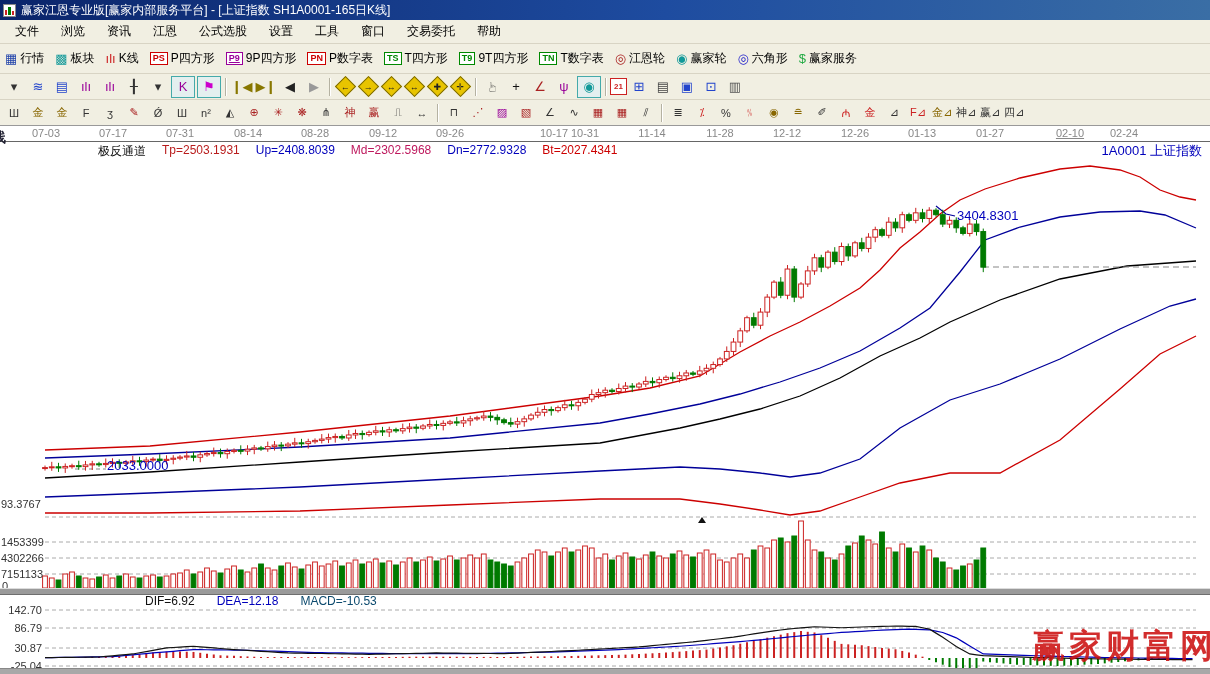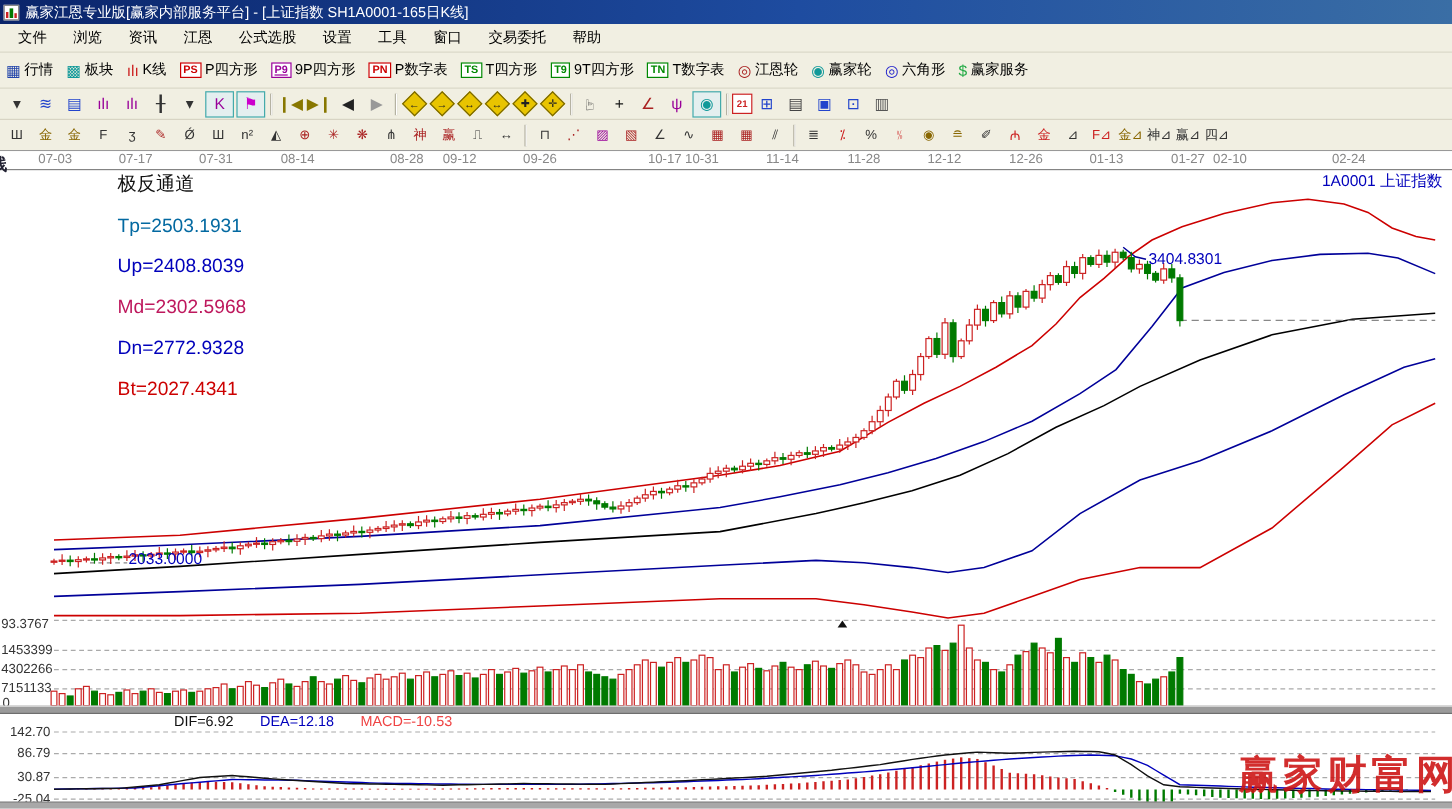--- a/index.html
+++ b/index.html
@@ -28,21 +28,21 @@
   .diamond{width:13px;height:13px;background:#e8c400;border:1px solid #776600;transform:rotate(45deg);
     display:flex;align-items:center;justify-content:center;margin:0 4px;}
   .diamond b{transform:rotate(-45deg);font-size:9px;color:#222;font-weight:bold;}
   .calbox{width:15px;height:15px;border:1px solid #cc2222;color:#cc2222;font-size:8px;font-weight:bold;
     display:flex;align-items:center;justify-content:center;background:#fff;}
   .datebar{position:absolute;left:0;top:126px;width:1210px;height:16px;background:#fff;
     border-bottom:1px solid #666;box-sizing:border-box;}
   .datebar span{position:absolute;top:1px;width:44px;text-align:center;color:#888;font-size:11px;}
   .chartregion{position:absolute;left:0;top:142px;width:1210px;height:532px;background:#fff;}
   #chartsvg{position:absolute;left:0;top:0;}
-  .ind-header{position:absolute;left:98px;top:1px;display:flex;gap:16px;font-size:16px;white-space:nowrap;flex-direction:column;}
+  .ind-header{position:absolute;left:98px;top:1px;display:flex;gap:16px;font-size:12px;white-space:nowrap;}
   .sym-label{position:absolute;right:8px;top:0;color:#0000bb;font-size:13px;}
   .annot{position:absolute;font-size:13px;color:#0000bb;}
   .vol-label,.macd-label{position:absolute;color:#333;font-size:11px;}
   .macd-label{width:42px;text-align:right;}
   .macd-header{position:absolute;left:145px;top:452px;display:flex;gap:22px;font-size:12px;white-space:nowrap;}
   .zero-label{position:absolute;left:2px;top:438px;color:#333;font-size:11px;}
   .sep-bar{position:absolute;left:0;top:446px;width:1210px;height:7px;background:#9a9a9a;
     border-top:1px solid #dcdcdc;border-bottom:1px solid #6e6e6e;box-sizing:border-box;}
   .bottom-bar{position:absolute;left:0;top:526px;width:1210px;height:6px;background:#a8a8a8;border-top:1px solid #888;box-sizing:border-box;}
   .watermark{position:absolute;left:1032px;top:482px;color:#cc1111;opacity:.88;font-size:33px;font-weight:bold;
@@ -219,32 +219,32 @@
     <span class="tbtn" style="color: rgb(136, 102, 0); font-size: 11px;">金⊿</span>
     <span class="tbtn" style="color: rgb(51, 51, 51); font-size: 11px;">神⊿</span>
     <span class="tbtn" style="color: rgb(51, 51, 51); font-size: 11px;">赢⊿</span>
     <span class="tbtn" style="color: rgb(51, 51, 51); font-size: 11px;">四⊿</span>
   </div>
 <div class="datebar" id="datebar">
     <span style="left: 24px;">07-03</span>
     <span style="left: 91px;">07-17</span>
     <span style="left: 158px;">07-31</span>
     <span style="left: 226px;">08-14</span>
-    <span style="left: 293px; margin-left: 24px;">08-28</span>
+    <span style="left: 293px;">08-28</span>
     <span style="left: 361px;">09-12</span>
     <span style="left: 428px;">09-26</span>
     <span style="left: 496px; margin-left: 36px;">10-17</span>
     <span style="left: 563px;">10-31</span>
     <span style="left: 630px;">11-14</span>
     <span style="left: 698px;">11-28</span>
     <span style="left: 765px;">12-12</span>
     <span style="left: 833px;">12-26</span>
     <span style="left: 900px;">01-13</span>
     <span style="left: 968px;">01-27</span>
-    <span style="left: 1003px;">02-10</span>
+    <span style="left: 1048px; text-decoration: underline;">02-10</span>
     <span style="left: 1102px;">02-24</span>
   </div>
 
 <div class="chartregion" id="chartregion">
   <span class="edge-glyph">线</span>
   <svg id="chartsvg" width="1210" height="532" viewBox="0 142 1210 532">
       <polyline points="45,517 1196,517" fill="none" stroke="#aaaaaa" stroke-width="1" stroke-dasharray="4 3"></polyline>
       <polyline points="45,542 1196,542" fill="none" stroke="#aaaaaa" stroke-width="1" stroke-dasharray="4 3"></polyline>
       <polyline points="45,558 1196,558" fill="none" stroke="#aaaaaa" stroke-width="1" stroke-dasharray="4 3"></polyline>
       <polyline points="45,574 1196,574" fill="none" stroke="#aaaaaa" stroke-width="1" stroke-dasharray="4 3"></polyline>
@@ -846,44 +846,44 @@
       <line x1="1152" y1="658" x2="1152" y2="659.344" stroke="#007a00" stroke-width="2"></line>
       <line x1="1158.75" y1="658" x2="1158.75" y2="659.008" stroke="#007a00" stroke-width="2"></line>
       <line x1="1165.5" y1="658" x2="1165.5" y2="658.672" stroke="#007a00" stroke-width="2"></line>
       <line x1="1172.25" y1="658" x2="1172.25" y2="658.336" stroke="#007a00" stroke-width="2"></line>
       <polyline points="45,657.664 51.75,657.5632 58.5,657.4624 65.25,657.3616 72,657.2608 78.75,657.16 85.5,657.0592 92.25,656.9584 99,656.8576 105.75,656.7568 112.5,656.656 119.25,656.04 126,655.424 132.75,654.808 139.5,654.192 146.25,653.576 153,652.96 159.75,652.4 166.5,651.84 173.25,651.28 180,650.72 186.75,650.16 193.5,649.6 200.25,649.684 207,649.768 213.75,649.852 220.5,649.936 227.25,650.02 234,650.104 240.75,650.188 247.5,650.272 254.25,650.5072 261,650.7424 267.75,650.9776 274.5,651.2128 281.25,651.448 288,651.6831999999999 294.75,651.9184 301.5,652.1536 308.25,652.3888 315,652.624 321.75,652.708 328.5,652.792 335.25,652.876 342,652.96 348.75,653.044 355.5,653.128 362.25,653.212 369,653.296 375.75,653.38 382.5,653.464 389.25,653.548 396,653.632 402.75,653.632 409.5,653.632 416.25,653.632 423,653.632 429.75,653.632 436.5,653.632 443.25,653.632 450,653.632 456.75,653.632 463.5,653.632 470.25,653.632 477,653.632 483.75,653.492 490.5,653.352 497.25,653.212 504,653.072 510.75,652.932 517.5,652.792 524.25,652.652 531,652.512 537.75,652.372 544.5,652.232 551.25,652.092 558,651.952 564.75,651.6831999999999 571.5,651.4144 578.25,651.1456 585,650.8768 591.75,650.608 598.5,650.3392 605.25,650.0704 612,649.8016 618.75,649.5328 625.5,649.264 632.25,648.886 639,648.508 645.75,648.13 652.5,647.752 659.25,647.374 666,646.996 672.75,646.618 679.5,646.24 686.25,645.736 693,645.232 699.75,644.728 706.5,644.224 713.25,643.72 720,643.216 726.75,642.656 733.5,642.096 740.25,641.536 747,640.976 753.75,640.4159999999999 760.5,639.856 767.25,639.184 774,638.512 780.75,637.84 787.5,637.168 794.25,636.496 801,635.824 807.75,635.264 814.5,634.704 821.25,634.144 828,633.584 834.75,633.024 841.5,632.4639999999999 848.25,632.072 855,631.68 861.75,631.288 868.5,630.896 875.25,630.504 882,630.112 888.75,629.86 895.5,629.608 902.25,629.356 909,629.104 915.75,629.328 922.5,629.552 929.25,629.776 936,631.12 942.75,632.4639999999999 949.5,635.152 956.25,637.84 963,641.872 969.75,645.904 976.5,649.90576 983.25,653.90752 990,654.13824 996.75,654.36896 1003.5,654.59968 1010.25,654.8304 1017,655.06112 1023.75,655.29184 1030.5,655.52256 1037.25,655.75328 1044,655.984 1050.75,656.152 1057.5,656.32 1064.25,656.488 1071,656.656 1077.75,656.824 1084.5,656.992 1091.25,657.16 1098,657.328 1104.75,657.496 1111.5,657.664 1118.25,657.748 1125,657.832 1131.75,657.916 1138.5,658 1145.25,658.084 1152,658.168 1158.75,658.252 1165.5,658.336 1172.25,658.42 1179,658.504 1185.75,658.588 1192.5,658.672" fill="none" stroke="#0000bb" stroke-width="1.2"></polyline>
       <polyline points="45,657.664 51.75,657.58 58.5,657.496 65.25,657.412 72,657.328 78.75,657.244 85.5,657.16 92.25,657.076 99,656.992 105.75,656.3872 112.5,655.7824 119.25,655.1776 126,654.5728 132.75,653.968 139.5,652.7584 146.25,651.5488 153,650.3392 159.75,649.1296 166.5,647.92 173.25,647.5 180,647.08 186.75,646.66 193.5,646.24 200.25,646.8 207,647.36 213.75,647.92 220.5,648.48 227.25,649.04 234,649.6 240.75,650.02 247.5,650.44 254.25,650.86 261,651.28 267.75,651.7 274.5,652.12 281.25,652.54 288,652.96 294.75,653.072 301.5,653.184 308.25,653.296 315,653.408 321.75,653.52 328.5,653.632 335.25,653.744 342,653.856 348.75,653.968 355.5,654.08 362.25,654.192 369,654.304 375.75,654.1696 382.5,654.0352 389.25,653.9008 396,653.7664 402.75,653.632 409.5,653.4976 416.25,653.3632 423,653.2288 429.75,653.0944 436.5,652.96 443.25,653.0272 450,653.0944 456.75,653.1616 463.5,653.2288 470.25,653.296 477,653.3632 483.75,653.4304 490.5,653.4976 497.25,653.5648 504,653.632 510.75,653.3296 517.5,653.0272 524.25,652.7248 531,652.4224 537.75,652.12 544.5,651.8176 551.25,651.5152 558,651.2128 564.75,650.9104 571.5,650.608 578.25,650.2384 585,649.8688 591.75,649.4992 598.5,649.1296 605.25,648.76 612,648.3904 618.75,648.0208 625.5,647.6512 632.25,647.2816 639,646.912 645.75,646.282 652.5,645.652 659.25,645.022 666,644.392 672.75,643.762 679.5,643.132 686.25,642.502 693,641.872 699.75,641.088 706.5,640.304 713.25,639.52 720,638.736 726.75,637.952 733.5,637.168 740.25,636.076 747,634.984 753.75,633.892 760.5,632.8 767.25,631.876 774,630.952 780.75,630.028 787.5,629.104 794.25,628.516 801,627.928 807.75,627.34 814.5,626.752 821.25,627.004 828,627.256 834.75,627.508 841.5,627.76 848.25,627.508 855,627.256 861.75,627.004 868.5,626.752 875.25,626.584 882,626.4159999999999 888.75,626.248 895.5,626.08 902.25,626.192 909,626.304 915.75,626.4159999999999 922.5,627.76 929.25,629.104 936,633.136 942.75,637.168 949.5,641.872 956.25,646.576 963,650.272 969.75,653.968 976.5,654.82144 983.25,655.67488 990,655.91104 996.75,656.1472 1003.5,656.38336 1010.25,656.61952 1017,656.85568 1023.75,657.09184 1030.5,657.328 1037.25,657.496 1044,657.664 1050.75,657.832 1057.5,658 1064.25,658.168 1071,658.336 1077.75,658.504 1084.5,658.672 1091.25,658.756 1098,658.84 1104.75,658.924 1111.5,659.008 1118.25,659.092 1125,659.176 1131.75,659.26 1138.5,659.344 1145.25,659.386 1152,659.428 1158.75,659.47 1165.5,659.512 1172.25,659.554 1179,659.596 1185.75,659.638 1192.5,659.68" fill="none" stroke="#111111" stroke-width="1.2"></polyline>
     </svg>
 
   <div class="ind-header" id="indheader">
     <span style="color:#111">极反通道</span>
-  <span style="color: #0369a1;">Tp=2503.1931</span>
+  <span style="color: #b91c1c;">Tp=2503.1931</span>
       <span style="color: rgb(0, 0, 187);">Up=2408.8039</span>
       <span style="color: #be185d;">Md=2302.5968</span>
       <span style="color: rgb(0, 0, 187);">Dn=2772.9328</span>
       <span style="color: rgb(204, 0, 0);">Bt=2027.4341</span>
     </div>
   <div class="sym-label">1A0001 上证指数</div>
 
   <div class="annot" style="left:957px;top:66px;">3404.8301</div>
   <div class="annot" style="left:107px;top:316px;">2033.0000</div>
 
   <div id="vollabels">
-      <div class="vol-label" style="left: 1px; top: 372px;">93.3767</div>
+      <div class="vol-label" style="left: 1px; top: 356px;">93.3767</div>
       <div class="vol-label" style="left: 1px; top: 394px;">1453399</div>
       <div class="vol-label" style="left: 1px; top: 410px;">4302266</div>
       <div class="vol-label" style="left: 1px; top: 426px;">7151133</div>
     </div>
   <div class="zero-label">0</div>
   <div class="sep-bar"></div>
 
   <div class="macd-header" id="macdheader">
       <span style="color: rgb(17, 17, 17);">DIF=6.92</span>
       <span style="color: rgb(0, 0, 187);">DEA=12.18</span>
-      <span style="color: #ef4444;">MACD=-10.53</span>
+      <span style="color: #0c4a6e;">MACD=-10.53</span>
     </div>
   <div id="macdlabels">
       <div class="macd-label" style="left: 0px; top: 462px;">142.70</div>
       <div class="macd-label" style="left: 0px; top: 480px;">86.79</div>
       <div class="macd-label" style="left: 0px; top: 500px;">30.87</div>
       <div class="macd-label" style="left: 0px; top: 518px;">-25.04</div>
     </div>
 
   <div class="watermark">赢家财富网</div>
   <div class="bottom-bar"></div>

